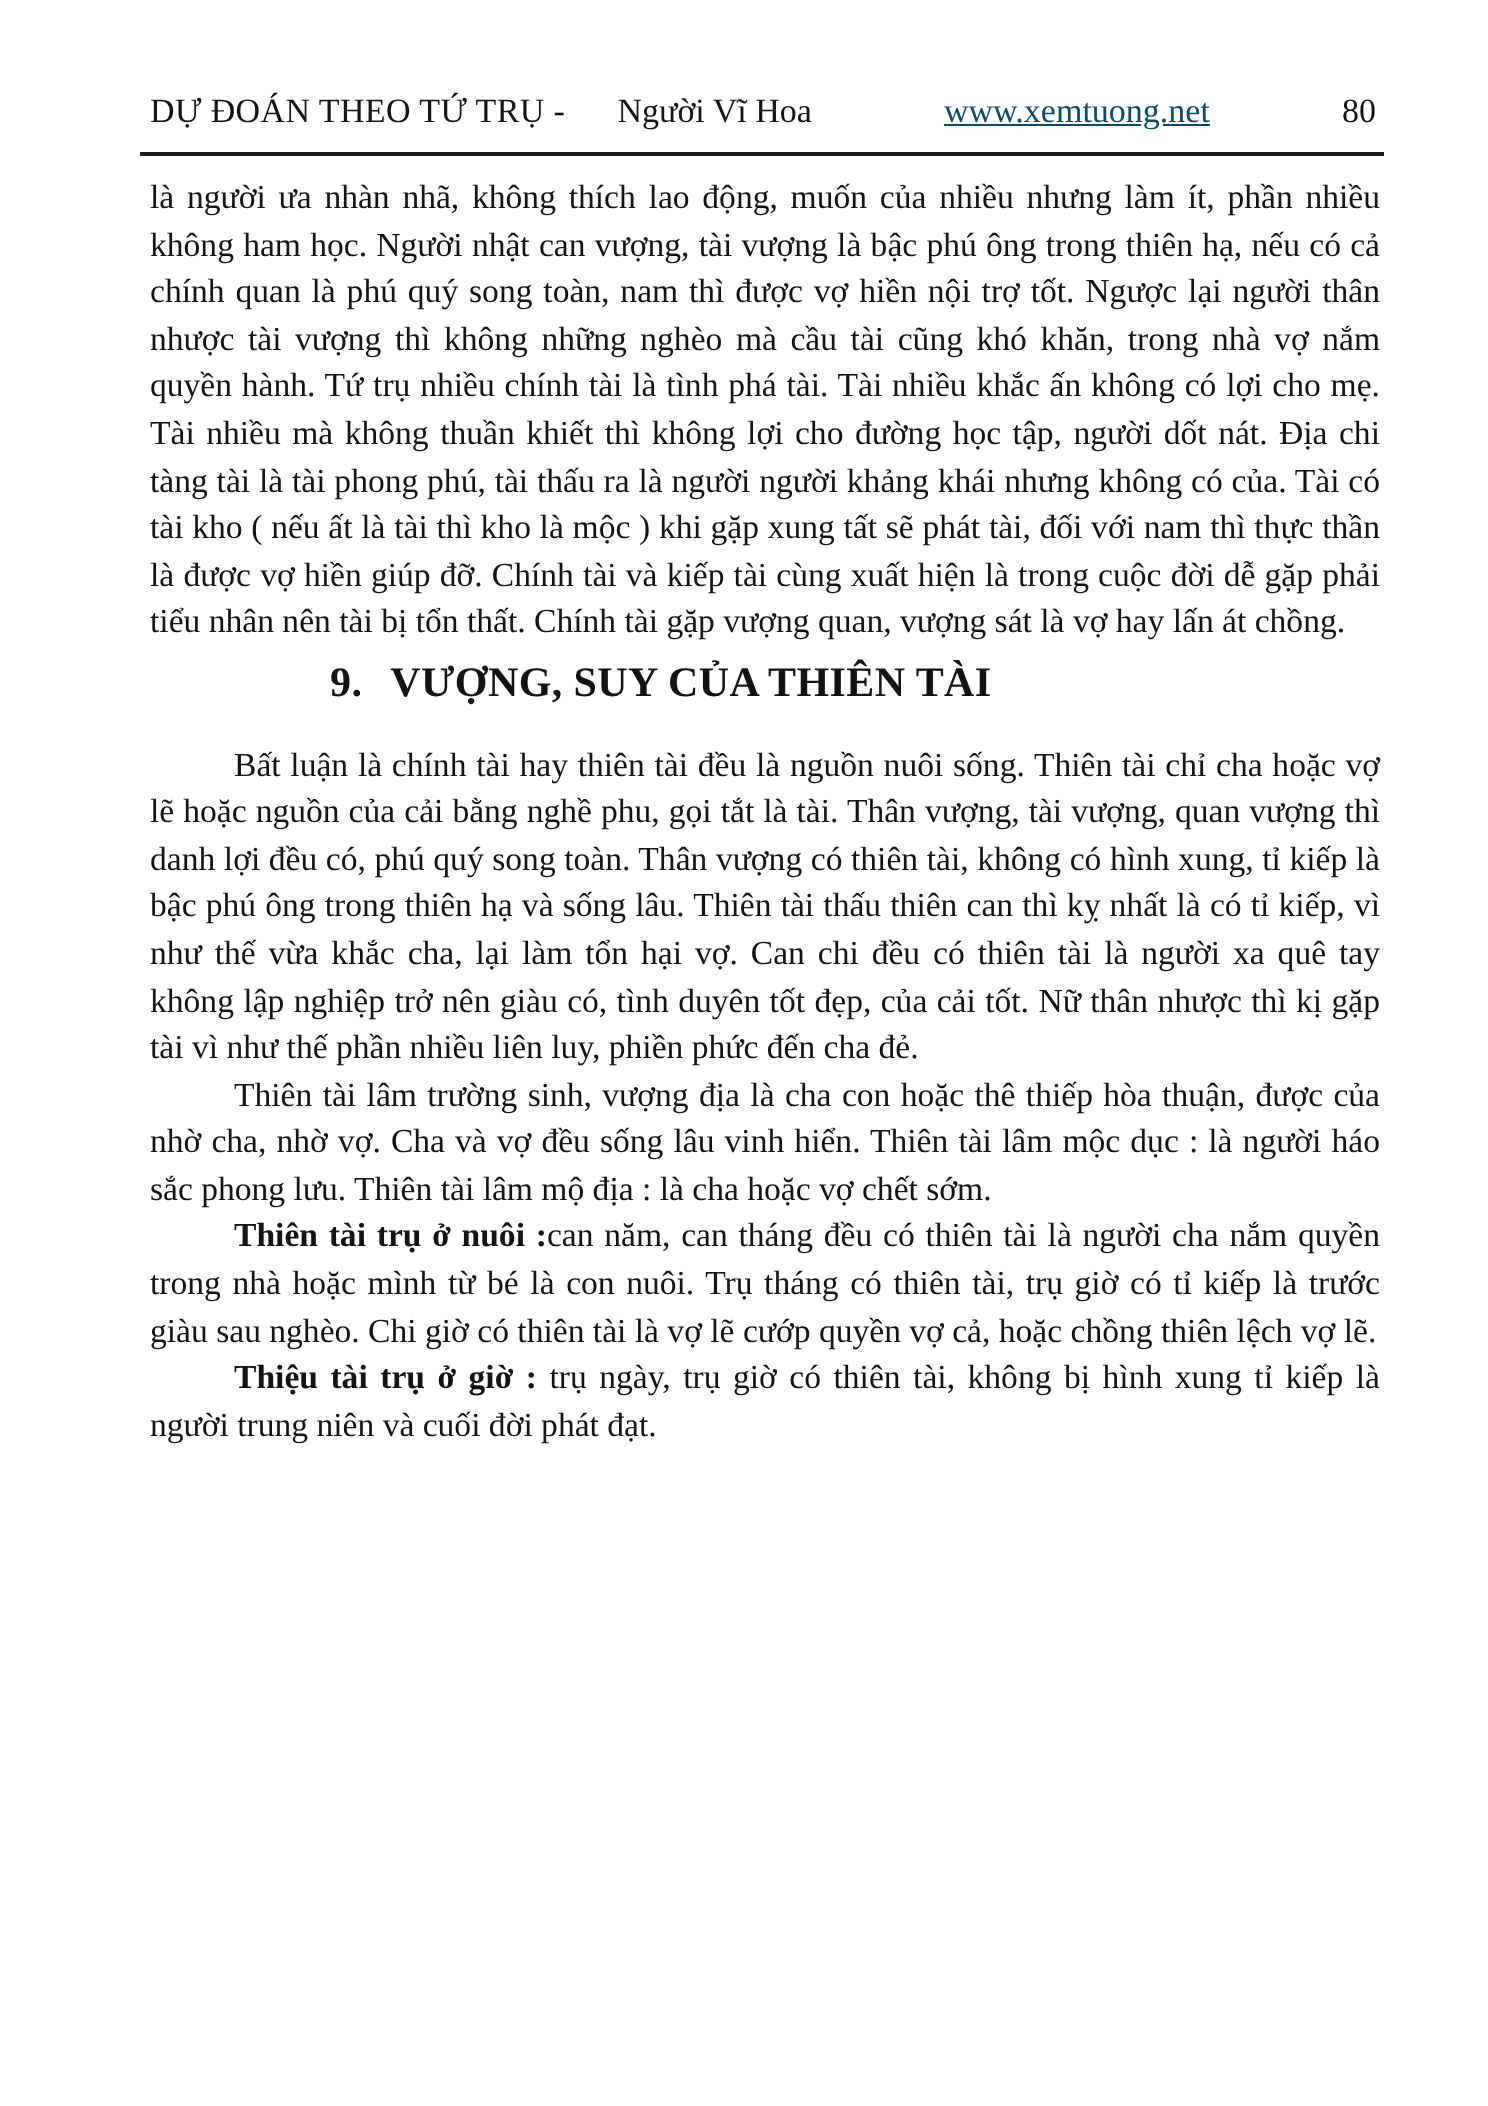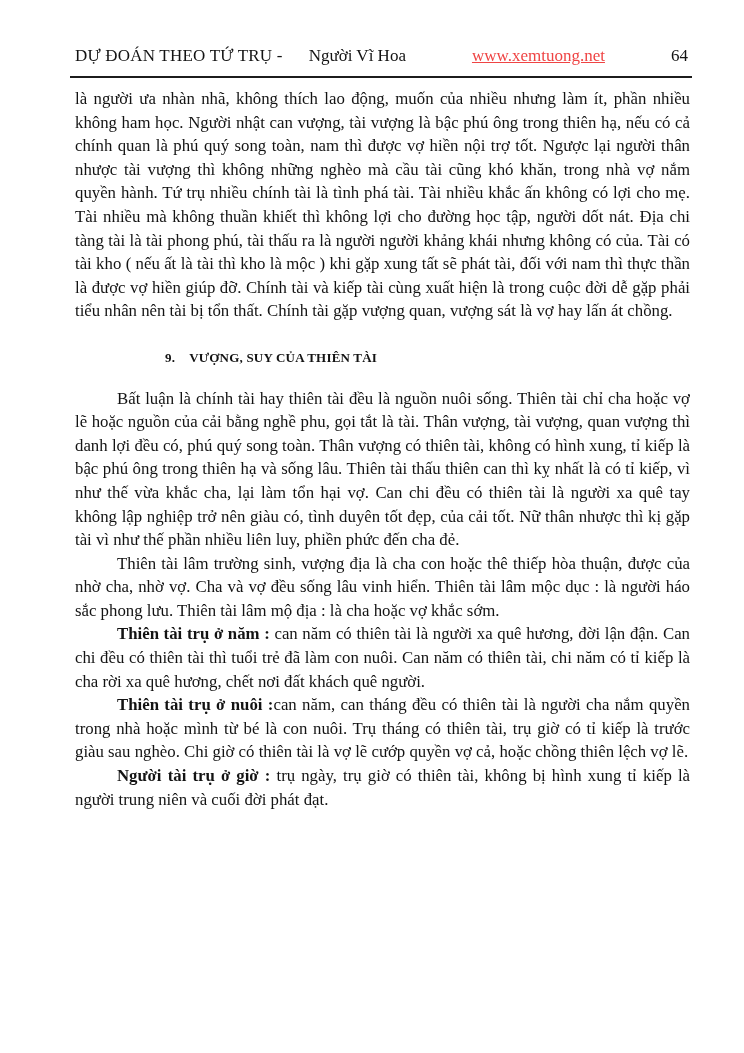--- a/index.html
+++ b/index.html
@@ -20,21 +20,21 @@
   }
   .header {
     display: flex;
     align-items: baseline;
     justify-content: space-between;
     font-size: 17px;
     padding-right: 2px;
   }
   .header .title   { letter-spacing: 0.2px; }
   .header .author  { margin-left: -40px; }
-  .header .website { text-decoration: underline; color: #ef4444; }
+  .header .website { text-decoration: underline; color: #0c4a6e; }
   .header .pagenum { }
   .header-rule {
     border: none;
     border-top: 2px solid #1c1c1c;
     margin: 10px 0 0 -5px;
     width: 622px;
   }
   .content {
     margin-top: 9px;
     font-size: 16.8px;
@@ -42,39 +42,38 @@
   }
   .para {
     margin: 0;
     text-align: justify;
     text-justify: inter-word;
   }
   .para.indent { text-indent: 42px; }
   .para .lead { font-weight: bold; }
   .section-heading {
     font-weight: bold;
-    font-size: 13px;
-    margin: 23px 0 17px 90px;
+    font-size: 21px;
+    margin: 7px 0 17px 90px;
     letter-spacing: 0.2px;
   }
   .section-heading .num { margin-right: 14px; }
 </style>
 </head>
 <body>
 
 <div class="page">
   <div class="header">
     <span class="title">DỰ ĐOÁN THEO TỨ TRỤ -</span>
     <span class="author">Người Vĩ Hoa</span>
     <span class="website">www.xemtuong.net</span>
-    <span class="pagenum">64</span>
+    <span class="pagenum">80</span>
   </div>
   <hr class="header-rule">
   <div class="content" id="content">
       <p class="para">là người ưa nhàn nhã, không thích lao động, muốn của nhiều nhưng làm ít, phần nhiều không ham học. Người nhật can vượng, tài vượng là bậc phú ông trong thiên hạ, nếu có cả chính quan là phú quý song toàn, nam thì được vợ hiền nội trợ tốt. Ngược lại người thân nhược tài vượng thì không những nghèo mà cầu tài cũng khó khăn, trong nhà vợ nắm quyền hành. Tứ trụ nhiều chính tài là tình phá tài. Tài nhiều khắc ấn không có lợi cho mẹ. Tài nhiều mà không thuần khiết thì không lợi cho đường học tập, người dốt nát. Địa chi tàng tài là tài phong phú, tài thấu ra là người người khảng khái nhưng không có của. Tài có tài kho ( nếu ất là tài thì kho là mộc ) khi gặp xung tất sẽ phát tài, đối với nam thì thực thần là được vợ hiền giúp đỡ. Chính tài và kiếp tài cùng xuất hiện là trong cuộc đời dễ gặp phải tiểu nhân nên tài bị tổn thất. Chính tài gặp vượng quan, vượng sát là vợ hay lấn át chồng.</p>
       <div class="section-heading"><span class="num">9.</span>VƯỢNG, SUY CỦA THIÊN TÀI</div>
       <p class="para indent">Bất luận là chính tài hay thiên tài đều là nguồn nuôi sống. Thiên tài chỉ cha hoặc vợ lẽ hoặc nguồn của cải bằng nghề phu, gọi tắt là tài. Thân vượng, tài vượng, quan vượng thì danh lợi đều có, phú quý song toàn. Thân vượng có thiên tài, không có hình xung, tỉ kiếp là bậc phú ông trong thiên hạ và sống lâu. Thiên tài thấu thiên can thì kỵ nhất là có tỉ kiếp, vì như thế vừa khắc cha, lại làm tổn hại vợ. Can chi đều có thiên tài là người xa quê tay không lập nghiệp trở nên giàu có, tình duyên tốt đẹp, của cải tốt. Nữ thân nhược thì kị gặp tài vì như thế phần nhiều liên luy, phiền phức đến cha đẻ.</p>
-      <p class="para indent">Thiên tài lâm trường sinh, vượng địa là cha con hoặc thê thiếp hòa thuận, được của nhờ cha, nhờ vợ. Cha và vợ đều sống lâu vinh hiển. Thiên tài lâm mộc dục : là người háo sắc phong lưu. Thiên tài lâm mộ địa : là cha hoặc vợ khắc sớm.</p>
-      <p class="para indent"><span class="lead">Thiên tài trụ ở năm :</span> can năm có thiên tài là người xa quê hương, đời lận đận. Can chi đều có thiên tài thì tuổi trẻ đã làm con nuôi. Can năm có thiên tài, chi năm có tỉ kiếp là cha rời xa quê hương, chết nơi đất khách quê người.</p>
+      <p class="para indent">Thiên tài lâm trường sinh, vượng địa là cha con hoặc thê thiếp hòa thuận, được của nhờ cha, nhờ vợ. Cha và vợ đều sống lâu vinh hiển. Thiên tài lâm mộc dục : là người háo sắc phong lưu. Thiên tài lâm mộ địa : là cha hoặc vợ chết sớm.</p>
       <p class="para indent"><span class="lead">Thiên tài trụ ở nuôi :</span>can năm, can tháng đều có thiên tài là người cha nắm quyền trong nhà hoặc mình từ bé là con nuôi. Trụ tháng có thiên tài, trụ giờ có tỉ kiếp là trước giàu sau nghèo. Chi giờ có thiên tài là vợ lẽ cướp quyền vợ cả, hoặc chồng thiên lệch vợ lẽ.</p>
-      <p class="para indent"><span class="lead">Người tài trụ ở giờ :</span> trụ ngày, trụ giờ có thiên tài, không bị hình xung tỉ kiếp là người trung niên và cuối đời phát đạt.</p>
+      <p class="para indent"><span class="lead">Thiệu tài trụ ở giờ :</span> trụ ngày, trụ giờ có thiên tài, không bị hình xung tỉ kiếp là người trung niên và cuối đời phát đạt.</p>
     </div>
 </div>
 
 </body></html>

